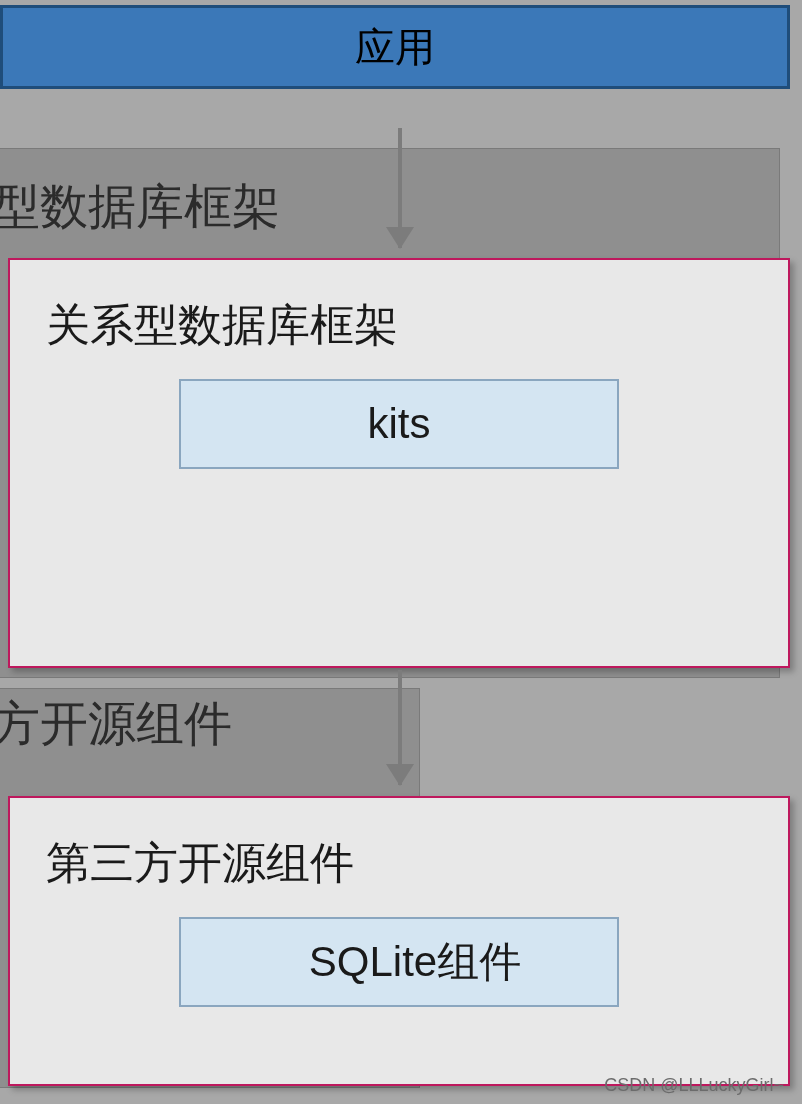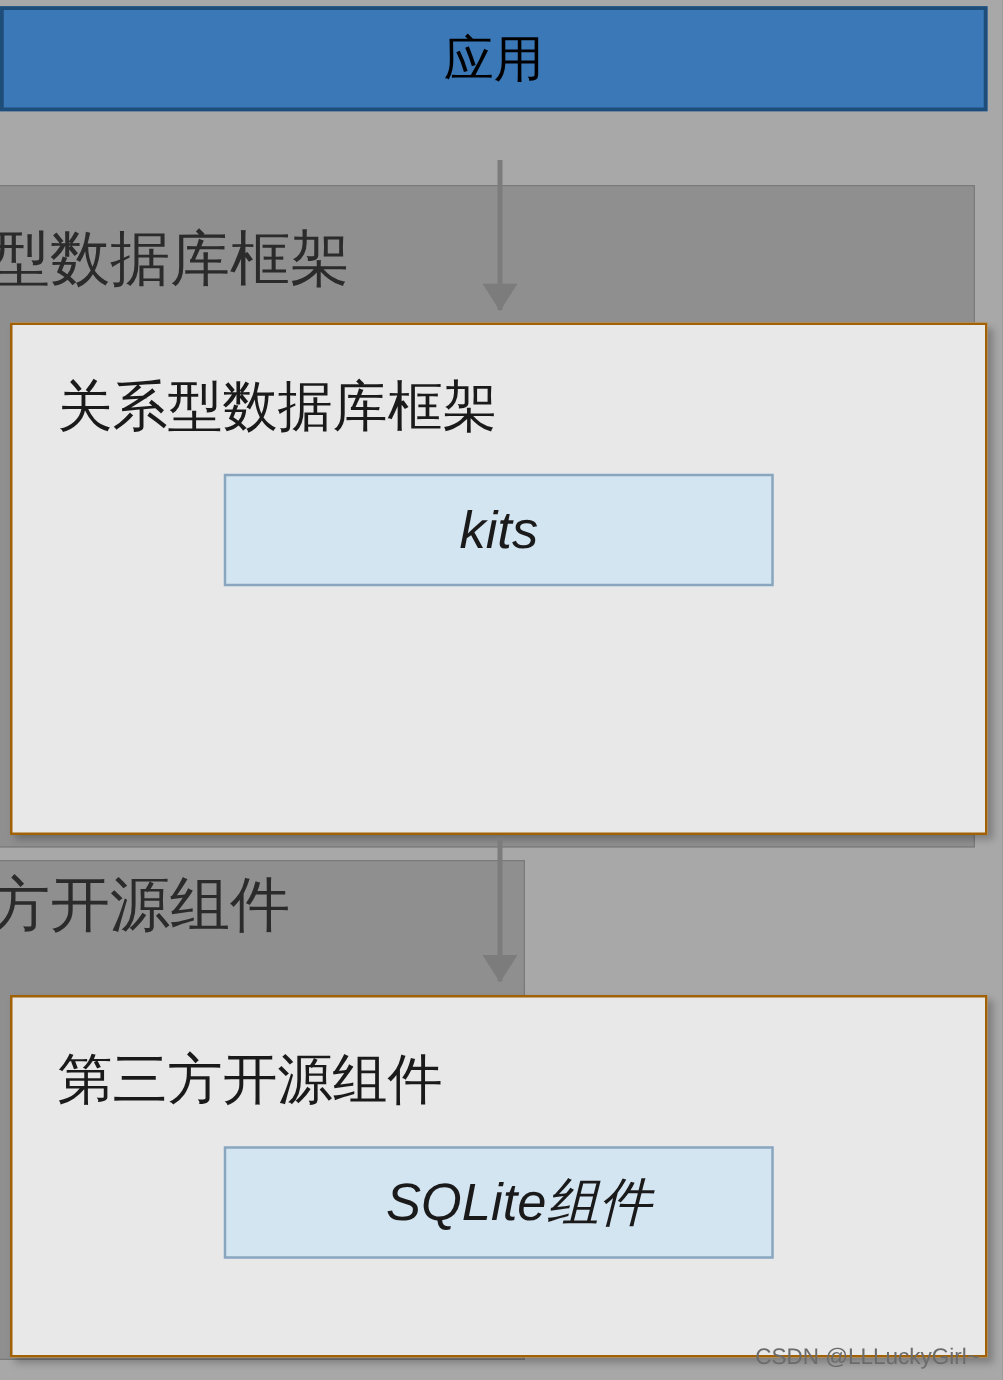--- a/index.html
+++ b/index.html
@@ -49,38 +49,37 @@
     left: -12px;
     width: 0;
     height: 0;
     border-left: 14px solid transparent;
     border-right: 14px solid transparent;
     border-top: 22px solid #7c7c7c;
   }
   .card {
     position: absolute;
     background: #e8e8e8;
-    border: 2px solid #a16207;
+    border: 2px solid #be185d;
     box-shadow: 4px 4px 6px rgba(0,0,0,0.25);
   }
   .card-title {
     font-size: 44px;
     color: #1a1a1a;
     margin: 36px 0 24px 36px;
   }
   .inner-box {
     background: #d4e5f2;
     border: 2px solid #8aa6bf;
     margin: 18px auto;
     display: flex;
     align-items: center;
     justify-content: center;
     font-size: 42px;
     color: #1a1a1a;
-    font-style: italic;
   }
   .watermark {
     position: absolute;
     right: 18px;
     bottom: 8px;
     font-size: 18px;
     color: #6b6b6b;
     font-family: Arial, sans-serif;
   }
 </style>

